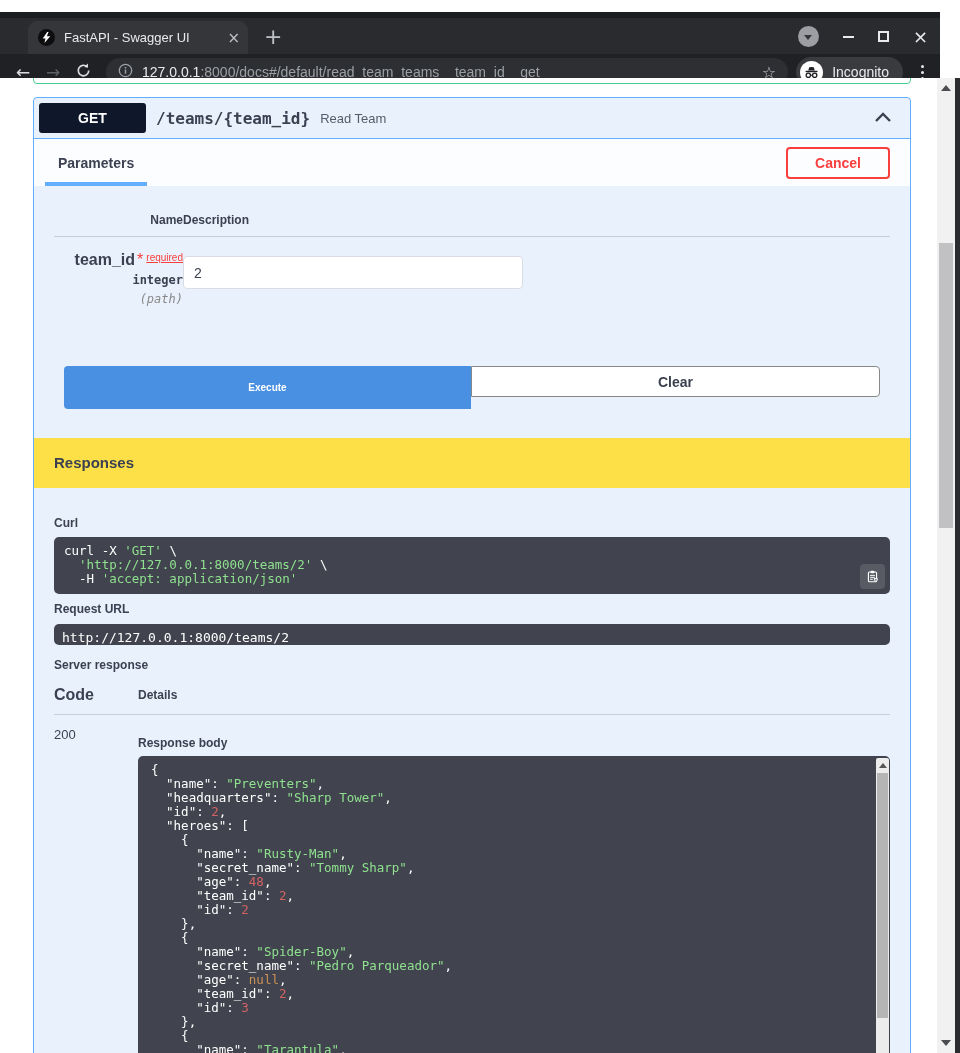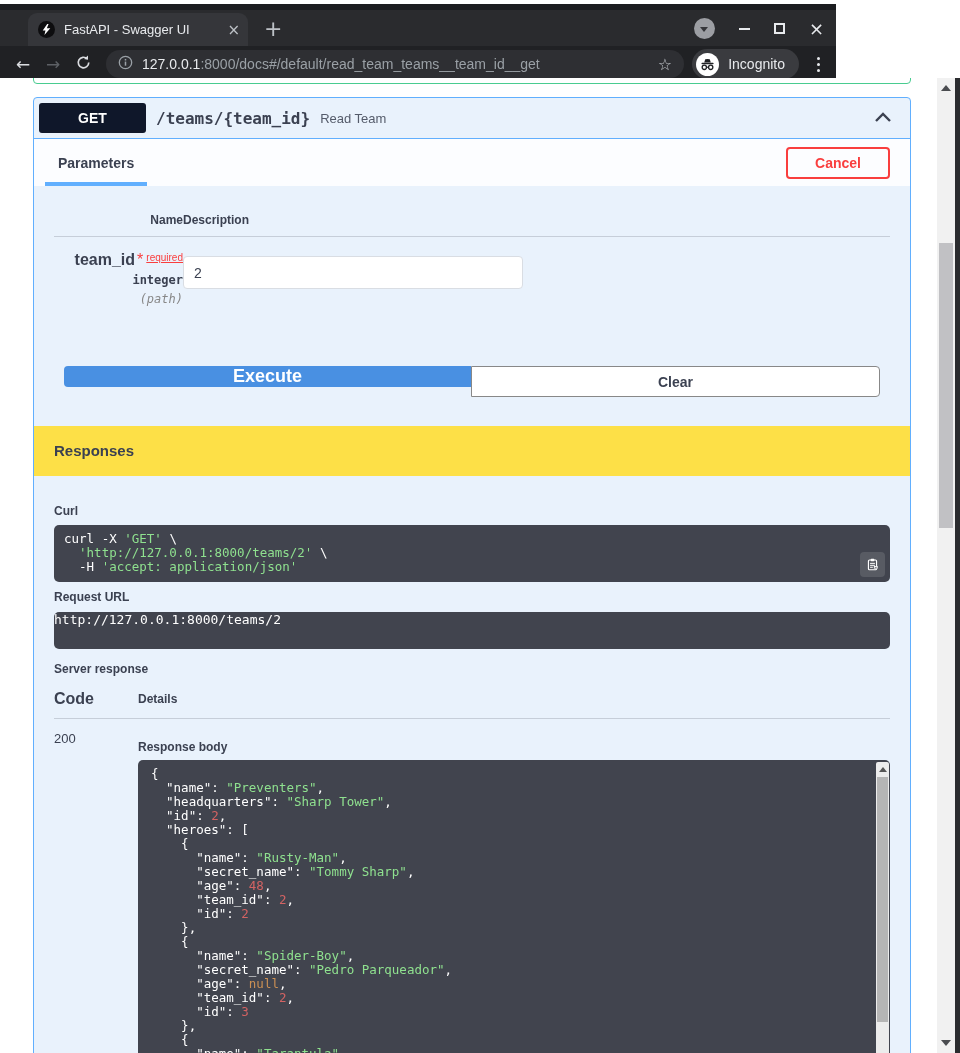--- a/index.html
+++ b/index.html
@@ -1,20 +1,20 @@
 <!DOCTYPE html>
 <html><head>
 <meta charset="utf-8">
 <style>
   * { margin:0; padding:0; box-sizing:border-box; }
   html,body { width:960px; height:1053px; overflow:hidden; background:#fff;
     font-family:"Liberation Sans", sans-serif; }
 
   
-  .chrome { position:absolute; top:4px; left:0; width:836px; height:78px; }
+  .chrome { position:absolute; top:12px; left:0; width:940px; height:78px; }
   .tabstrip { position:relative; height:42px; background:#2a2b2e; display:flex; align-items:flex-end; }
   .tabstrip::before { content:""; position:absolute; top:0; left:0; right:0; height:6px; background:#1c1d20; }
   .tab { position:relative; height:33px; width:220px; margin-left:28px; background:#35363a;
     border-radius:9px 9px 0 0; display:flex; align-items:center; padding:0 8px 0 10px; }
   .favicon { width:17px; height:17px; border-radius:50%; background:#0d0d0f; display:flex;
     align-items:center; justify-content:center; margin-right:9px; flex:none; }
   .tab-title { flex:1; color:#e8eaed; font-size:13px; white-space:nowrap; overflow:hidden; }
   .tab-close { color:#bdc1c6; font-size:15px; margin-left:6px; font-family:"DejaVu Sans",sans-serif; }
   .newtab { color:#bdc1c6; font-size:22px; line-height:22px; margin:0 0 6px 16px; font-family:"DejaVu Sans",sans-serif; }
   .win-controls { position:absolute; right:12px; top:14px; display:flex; align-items:center; gap:24px; }
@@ -85,38 +85,38 @@
   .req-label { color:#f93e3e; font-size:10px; position:relative; top:-4px; margin-left:3px; font-weight:400;text-decoration:underline; }
   .param-type { font-family:"DejaVu Sans Mono",monospace; font-weight:700; font-size:12px; margin-top:4px; }
   .param-in { font-family:"DejaVu Sans Mono",monospace; font-style:italic; font-size:12px;
     color:#888; margin-top:5px; }
   .param-input { width:340px; height:33px; border:1px solid #d9dde3; border-radius:4px;
     font-size:14px; color:#3b4151; padding:0 10px; margin-top:5px; outline:none;
     font-family:"Liberation Sans",sans-serif; background:#fff; }
 
   .execute-wrapper { display:flex; padding:0 30px; margin-top:60px; }
   .btn-execute { flex:1; background:#4990e2; color:#fff; border:none; font-weight:700;
-    font-size:18px; height:21px; border-radius:4px 0 0 4px; }
+    font-size:10px; height:43px; border-radius:4px 0 0 4px; }
   .btn-clear { flex:1; background:#fff; color:#3b4151; border:1px solid #888; font-weight:700;
     font-size:14px; height:31px; border-radius:0 4px 4px 0; }
 
   .responses-header { background:#fde047; margin-top:29px; padding:16px 20px; }
   .responses-title { font-size:15px; font-weight:700; color:#3b4151; }
 
   .responses-inner { padding:28px 20px 0; }
   .small-label { font-size:12px; font-weight:700; color:#3b4151; }
   .code-box { background:#41444e; border-radius:5px; color:#fff;
     font-family:"DejaVu Sans Mono",monospace; font-weight:400; font-size:12.5px; }
   .cl { white-space:pre; line-height:14px; }
   .tk-w { color:#ffffff; } .tk-s { color:#8fe18f; } .tk-n { color:#d36363; } .tk-u { color:#cb9054; }
   .curl-box { margin-top:7px; padding:7px 10px; height:57px; position:relative; }
   .copy-btn { position:absolute; right:5px; bottom:5px; width:25px; height:25px; background:#585b63;
     border-radius:4px; display:flex; align-items:center; justify-content:center; }
   .requrl-label { margin-top:8px; }
-  .requrl-box { margin-top:8px; height:37px; display:flex; align-items:flex-start; padding:0 0; font-size:13px; }
+  .requrl-box { margin-top:8px; height:21px; display:flex; align-items:flex-end; padding:0 8px; font-size:13px; }
   .server-label { margin-top:13px; }
   .resp-table-head { display:flex; align-items:flex-end; margin-top:14px; padding-bottom:10px;
     border-bottom:1px solid rgba(59,65,81,.2); }
   .code-col { width:84px; }
   .code-header { font-size:16px; font-weight:700; color:#3b4151; }
   .details-header { font-size:12px; font-weight:700; color:#3b4151; position:relative; top:-2px; }
   .resp-row { display:flex; padding-top:12px; }
   .status-code { width:84px; font-size:13px; color:#3b4151; }
   .resp-details { flex:1; }
   .resp-body-label { margin-top:9px; margin-bottom:6px; }

